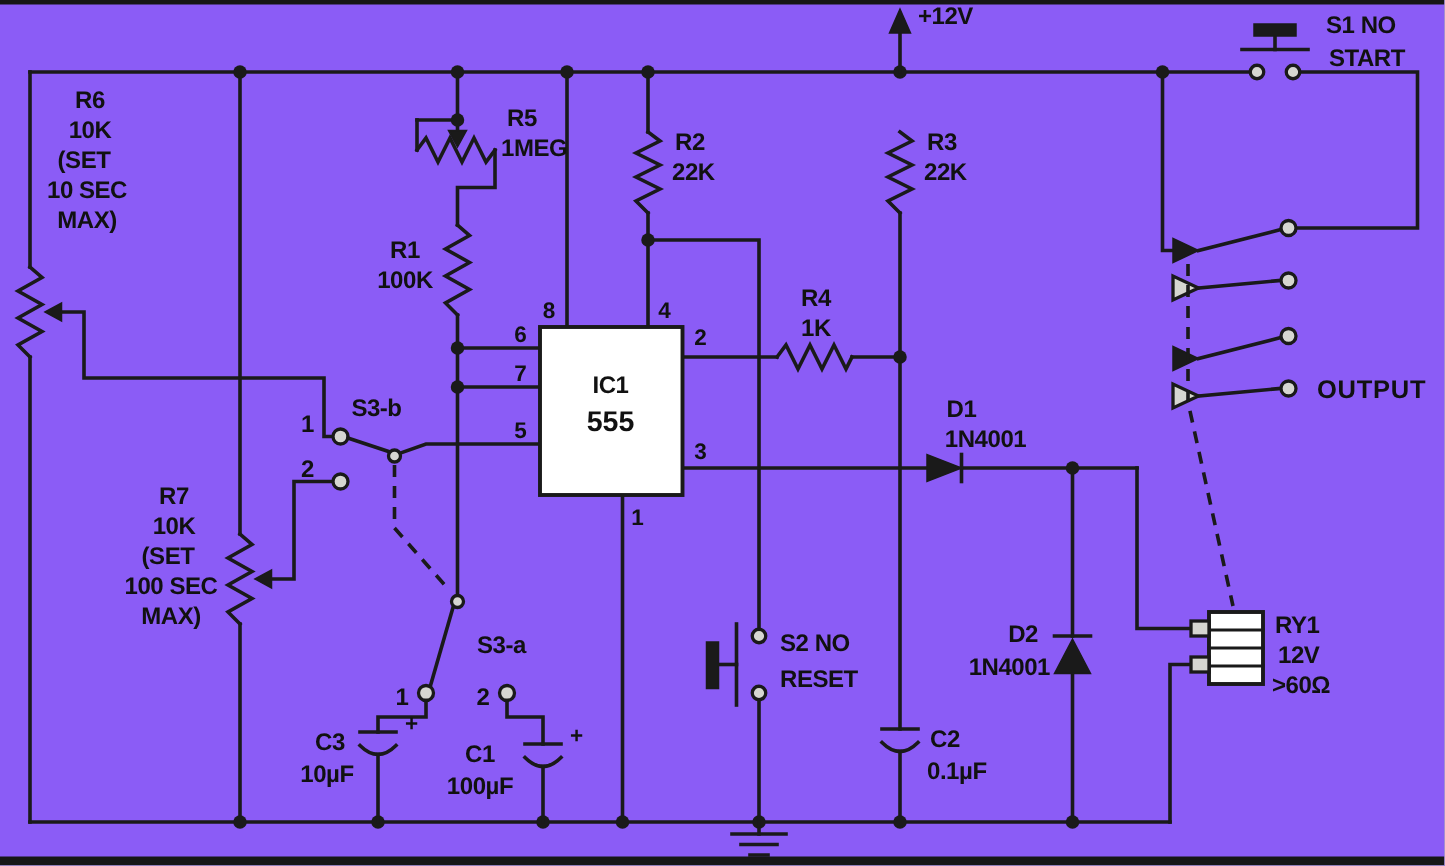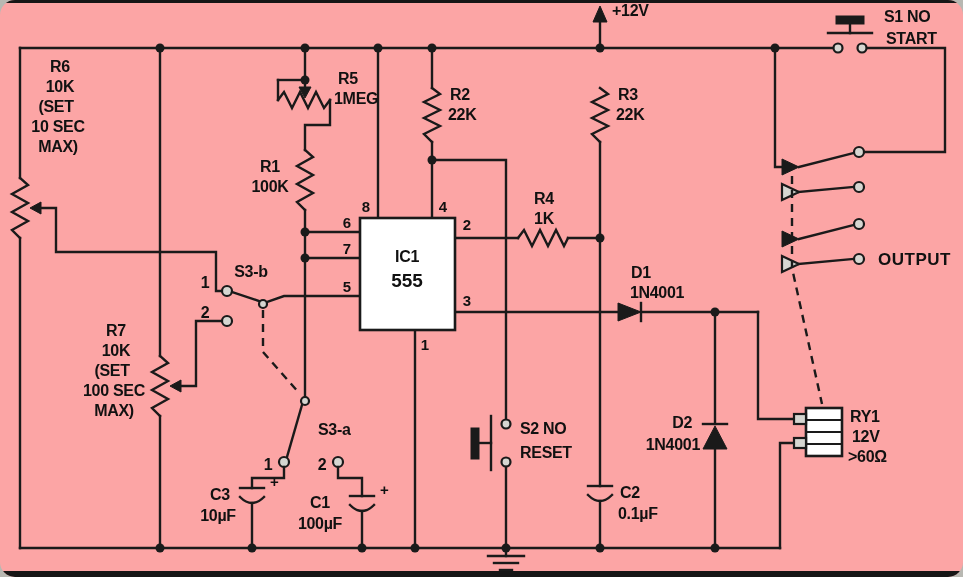--- a/index.html
+++ b/index.html
@@ -1,22 +1,21 @@
 <!DOCTYPE html>
 <html><head>
 <meta charset="utf-8">
 <style>
   html,body{margin:0;padding:0;background:#b8b8b2;}
   .stage{
     position:relative;
     width:963px;height:577px;
-    background:#fca5a5;
+    background:#8b5cf6;
     overflow:hidden;
     font-family:"Liberation Sans",sans-serif;
-    border-radius:15px;
   }
   svg{display:block;}
   .w{stroke:#1a1a1a;stroke-width:2.4;fill:none;stroke-linecap:square;stroke-linejoin:miter;}
   .thin{stroke-width:2;}
   .dash{stroke:#1a1a1a;stroke-width:2.4;fill:none;stroke-dasharray:8 6;stroke-linecap:butt;}
   .dot{fill:#1a1a1a;stroke:none;}
   .solid{fill:#1a1a1a;stroke:#1a1a1a;stroke-width:1;}
   .hollow{fill:#d6d6d1;stroke:#1a1a1a;stroke-width:2.2;}
   .box{fill:#ffffff;stroke:#1a1a1a;stroke-width:2.6;}
   .lbl{font:bold 16px "Liberation Sans",sans-serif;fill:#111;letter-spacing:-0.3px;}

